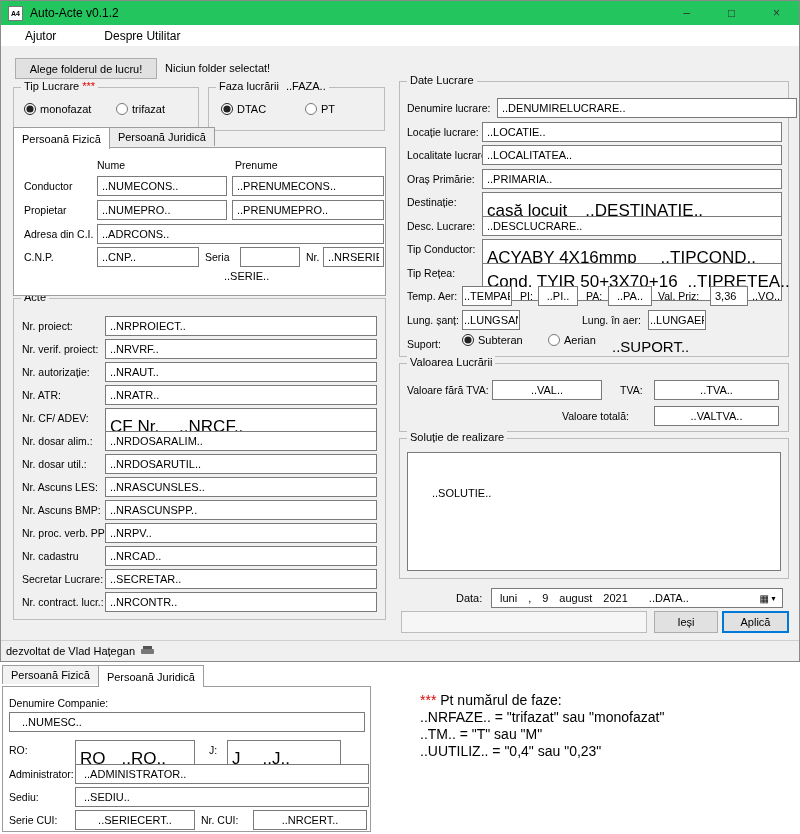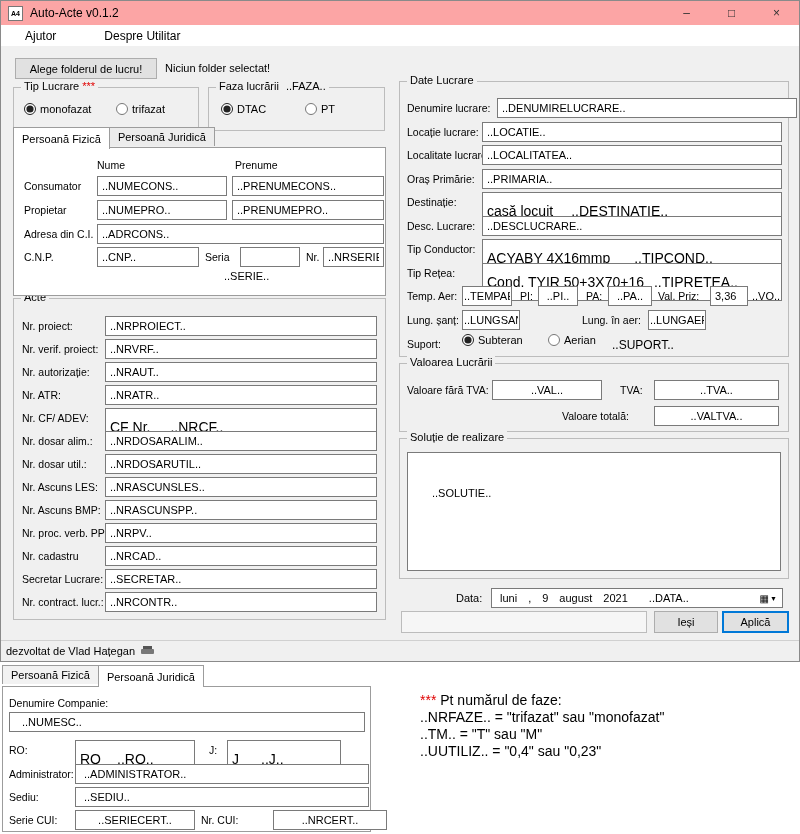--- a/index.html
+++ b/index.html
@@ -3,37 +3,37 @@
 <meta charset="utf-8">
 <style>
   * { margin:0; padding:0; box-sizing:border-box; }
   html,body { width:800px; height:834px; }
   body {
     position:relative; overflow:hidden; background:#fff; color:#000;
     font-family:"Liberation Sans", sans-serif; font-size:11px;
   }
   .window { position:absolute; left:0; top:0; width:800px; height:662px;
             background:#f0f0f0; border:1px solid #8a8a8a; }
-  .titlebar { position:absolute; left:0; top:0; right:0; height:24px; background:#fca5a5;
+  .titlebar { position:absolute; left:0; top:0; right:0; height:24px; background:#22c55e;
               display:flex; align-items:center; }
   .app-icon { margin-left:7px; width:15px; height:15px; border:1px solid #777; background:#fff;
               display:flex; align-items:center; justify-content:center; font-size:7px; font-weight:bold; }
   .title-text { margin-left:7px; font-size:12px; }
   .win-btns { margin-left:auto; display:flex; height:24px; }
   .win-btn { width:45px; display:flex; align-items:center; justify-content:center;
              font-size:12px; color:#333; }
   .menubar { position:absolute; left:0; top:24px; right:0; height:21px; background:#fff;
              display:flex; align-items:center; font-size:12px; }
   .menu-item { padding:2px 24px; }
   .lbl { position:absolute; font-size:10.5px; white-space:nowrap; }
   .tb { position:absolute; height:20px; border:1px solid #7a7a7a; background:#fff;
         font-family:inherit; font-size:11px; padding:0 4px; color:#000; outline:none; }
   .tb.center { text-align:center; }
   .fakeinput { position:absolute; height:20px; border:1px solid #7a7a7a; background:#fff;
-               display:flex; align-items:center; font-size:14px; padding:18px 4px; white-space:nowrap; }
+               display:flex; align-items:center; font-size:17px; padding:18px 4px; white-space:nowrap; }
   .groupbox { position:absolute; border:1px solid #bcbcbc; }
   .gb-title { position:absolute; top:-8px; left:7px; background:#f0f0f0; padding:0 3px;
               font-size:11px; white-space:nowrap; }
   .radio { position:absolute; display:flex; align-items:center; gap:4px;
            font-size:11px; white-space:nowrap; }
   .radio input { width:12px; height:12px; margin:0; accent-color:#222; }
   .tabstrip { position:absolute; display:flex; align-items:flex-start; height:21px; }
   .tab { height:19px; padding:3px 8px 0; border:1px solid #9c9c9c; border-bottom:none;
          background:#ececec; font-size:11px; white-space:nowrap; }
   .tab + .tab { margin-left:-1px; }
@@ -115,21 +115,21 @@
   </div>
 
   <div class="tabstrip" style="left:12px;top:126px">
     <div class="tab active">Persoană Fizică</div>
     <div class="tab">Persoană Juridică</div>
   </div>
   <div class="tabpanel" style="left:12px;top:146px;width:373px;height:149px">
     <span class="lbl" style="left:83px;top:11px">Nume</span>
     <span class="lbl" style="left:221px;top:11px">Prenume</span>
 
-    <span class="lbl" style="left:10px;top:32px">Consumator</span>
+    <span class="lbl" style="left:10px;top:32px">Conductor</span>
     <input class="tb" style="left: 83px; top: 28px; width: 130px;" value="..NUMECONS..">
     <input class="tb" style="left: 218px; top: 28px; width: 152px;" value="..PRENUMECONS..">
 
     <span class="lbl" style="left:10px;top:56px">Propietar</span>
     <input class="tb" style="left: 83px; top: 52px; width: 130px;" value="..NUMEPRO..">
     <input class="tb" style="left: 218px; top: 52px; width: 152px;" value="..PRENUMEPRO..">
 
     <span class="lbl" style="left:10px;top:80px">Adresa din C.I.</span>
     <input class="tb" style="left: 83px; top: 76px; width: 287px;" value="..ADRCONS..">
 
@@ -242,21 +242,21 @@
 
     <span class="lbl" style="left:7px;top:256px">Suport:</span>
     <label class="radio" style="left:62px;top:252px">
         <input type="radio" name="suport" checked="" style="">
         <span>Subteran</span>
       </label>
     <label class="radio" style="left:148px;top:252px">
         <input type="radio" name="suport" style="">
         <span>Aerian</span>
       </label>
-    <span class="lbl" style="left:212px;top:256px;font-size:12px">..SUPORT..</span>
+    <span class="lbl" style="left:212px;top:256px;font-size:15px">..SUPORT..</span>
   </div>
 
   <div class="groupbox" style="left:398px;top:362px;width:390px;height:69px">
     <span class="gb-title">Valoarea Lucrării</span>
     <span class="lbl" style="left:7px;top:20px">Valoare fără TVA:</span>
     <input class="tb center" style="left: 92px; top: 16px; width: 110px;" value="..VAL..">
     <span class="lbl" style="left:220px;top:20px">TVA:</span>
     <input class="tb center" style="left: 254px; top: 16px; width: 125px;" value="..TVA..">
     <span class="lbl" style="left:162px;top:46px">Valoare totală:</span>
     <input class="tb center" style="left: 254px; top: 42px; width: 125px;" value="..VALTVA..">
@@ -313,21 +313,21 @@
 
     <span class="lbl" style="left:6px;top:81px">Administrator:</span>
     <input class="tb" style="left: 72px; top: 77px; width: 294px; padding-left: 8px;" value="..ADMINISTRATOR..">
 
     <span class="lbl" style="left:6px;top:104px">Sediu:</span>
     <input class="tb" style="left: 72px; top: 100px; width: 294px; padding-left: 8px;" value="..SEDIU..">
 
     <span class="lbl" style="left:6px;top:127px">Serie CUI:</span>
     <input class="tb center" style="left: 72px; top: 123px; width: 120px;" value="..SERIECERT..">
     <span class="lbl" style="left:198px;top:127px">Nr. CUI:</span>
-    <input class="tb center" style="left: 250px; top: 123px; width: 114px; margin-left: 20px;" value="..NRCERT..">
+    <input class="tb center" style="left: 250px; top: 123px; width: 114px;" value="..NRCERT..">
   </div>
 
   <div class="notes" style="left:420px;top:30px">
     <div><span class="red">***</span> <span>Pt numărul de faze:</span></div>
     <div>..NRFAZE.. = "trifazat" sau "monofazat"</div>
     <div>..TM.. = "T" sau "M"</div>
     <div>..UUTILIZ.. = "0,4" sau "0,23"</div>
   </div>
 </div>
 

